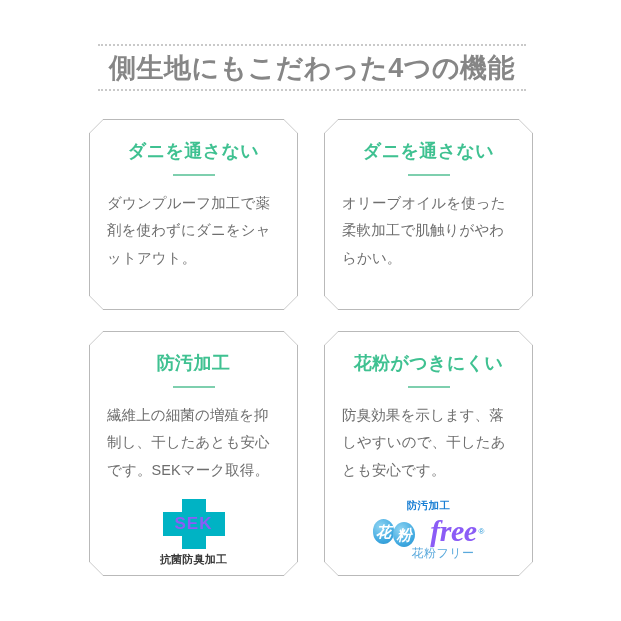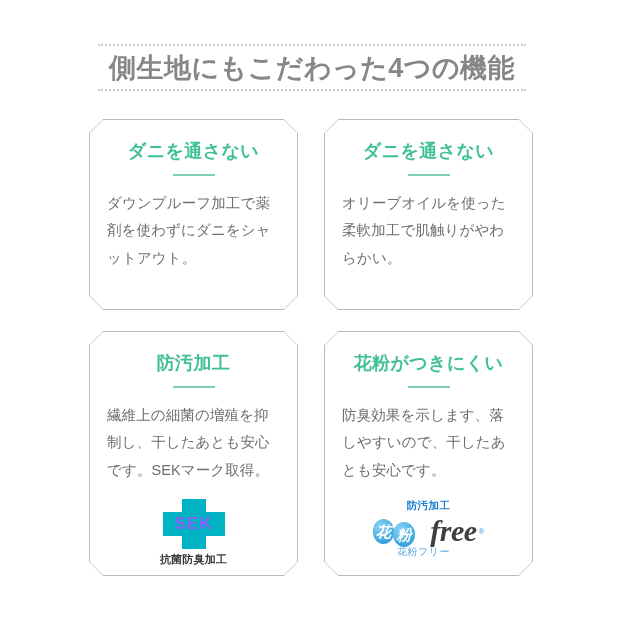--- a/index.html
+++ b/index.html
@@ -185,37 +185,37 @@
     line-height: 25px;
     text-align: center;
     font-style: italic;
   }
   .kafun-badge.second { margin-left: -2px; margin-top: 7px; }
   .kafun-free {
     font-family: "Liberation Serif", "DejaVu Serif", serif;
     font-style: italic;
     font-weight: bold;
     font-size: 30px;
-    color: #404040;
+    color: #8b5cf6;
     line-height: 1;
     margin-left: 14px;
     letter-spacing: -0.5px;
   }
   .kafun-reg {
     font-size: 8px;
     color: #2f9ad8;
     vertical-align: bottom;
     margin-left: 1px;
   }
   .kafun-bottom {
-    font-size: 10px;
+    font-size: 12px;
     color: #5aa9dc;
     letter-spacing: 0.5px;
     margin-top: -2px;
-    text-align: center;
+    text-align: right;
     padding-right: 10px;
   }
 </style>
 </head>
 <body>
 
 <div class="page">
 
   <div class="title-block">
     <div class="page-title">側生地にもこだわった4つの機能</div>

